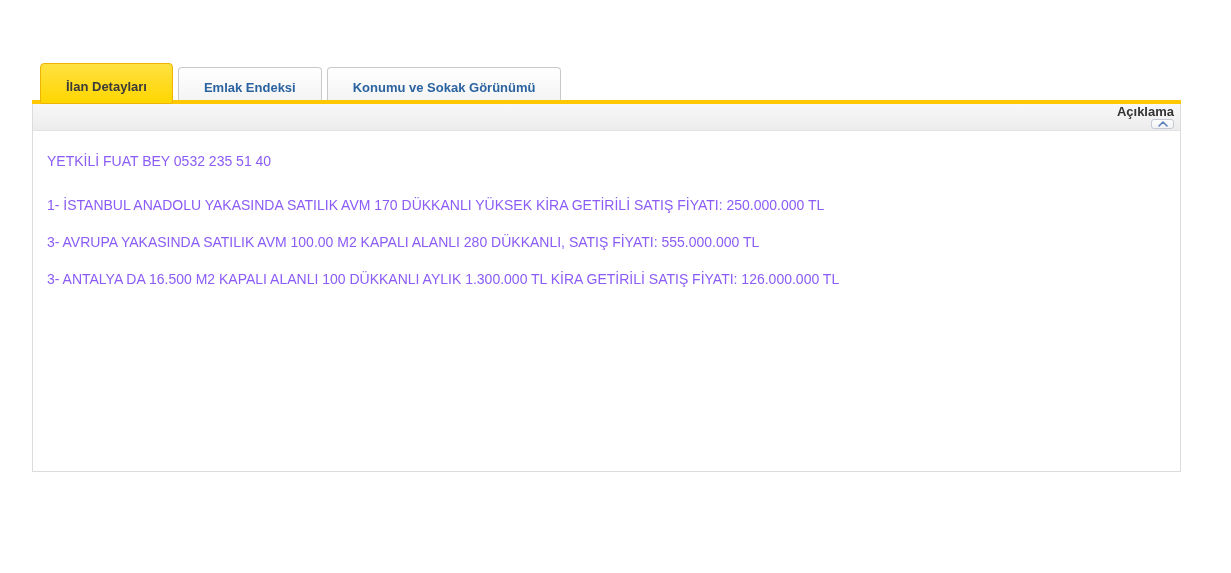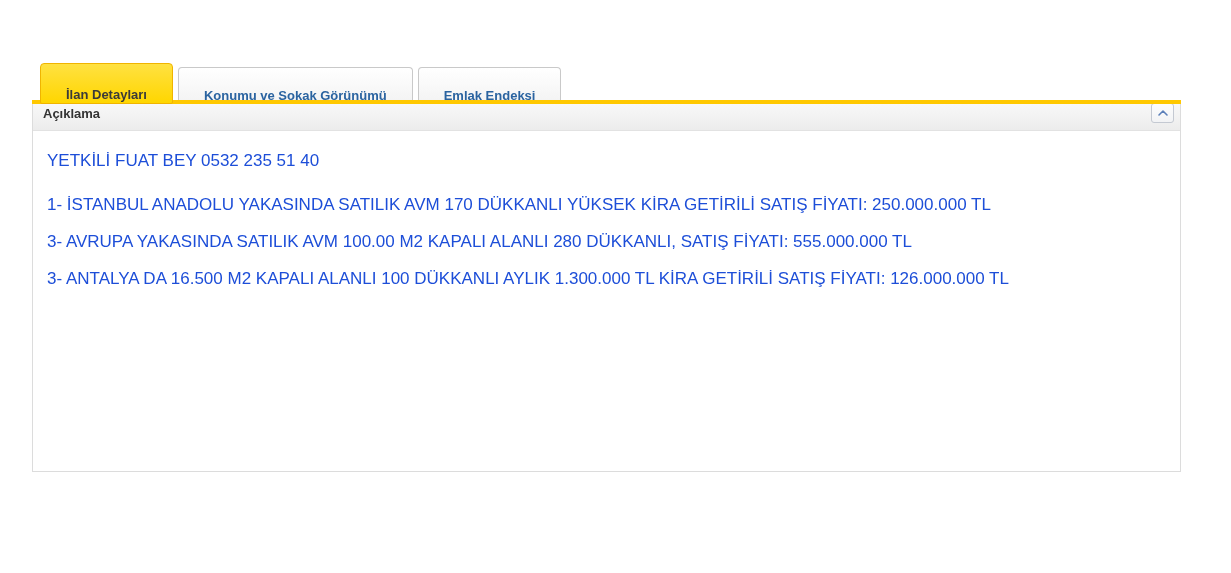--- a/index.html
+++ b/index.html
@@ -21,21 +21,21 @@
     align-items: flex-end;
     gap: 5px;
     padding-left: 8px;
     width: 1149px;
     border-bottom: 4px solid #FFC800;
     position: relative;
   }
   .tab {
     height: 33px;
     line-height: 31px;
-    padding: 12px 25px;
+    padding: 4px 25px;
     font-size: 13px;
     font-weight: bold;
     border: 1px solid #C9C9C9;
     border-bottom: none;
     border-radius: 4px 4px 0 0;
     background: linear-gradient(#ffffff, #f4f4f4);
     color: #2A63A0;
     cursor: pointer;
     white-space: nowrap;
   }
@@ -55,23 +55,24 @@
     width: 1149px;
     border: 1px solid #DCDCDC;
     border-top: none;
     background: #ffffff;
   }
   .panel-header {
     height: 27px;
     background: linear-gradient(#F8F8F8, #ECECEC);
     border-bottom: 1px solid #E2E2E2;
     display: flex;
-    align-items: center;
+    align-items: flex-end;
     justify-content: space-between;
     padding: 0 6px 8px 10px;
+    flex-direction: column;
   }
   .panel-title {
     font-size: 13px;
     font-weight: bold;
     color: #333333;
   }
   .collapse-btn {
     width: 23px;
     height: 20px;
     border: 1px solid #C4C9D2;
@@ -79,42 +80,42 @@
     background: linear-gradient(#FDFDFD, #F2F3F5);
     display: flex;
     align-items: center;
     justify-content: center;
     cursor: pointer;
     padding: 0;
   }
   .panel-body {
     height: 340px;
     padding: 20px 14px;
-    font-size: 17px;
-    color: #1d4ed8;
+    font-size: 14px;
+    color: #8b5cf6;
   }
   .contact-line {
     line-height: 20px;
     margin: 0 0 24px 0;
   }
   .listing-line {
     line-height: 20px;
     margin: 17px 0;
   }
   .listing-line:first-of-type { margin-top: 0; }
 </style>
 </head>
 <body>
 
 <div class="page-wrap">
 
   <div class="tabs">
     <div class="tab active">İlan Detayları</div>
+    <div class="tab">Emlak Endeksi</div>
     <div class="tab">Konumu ve Sokak Görünümü</div>
-    <div class="tab">Emlak Endeksi</div>
   </div>
 
   <div class="panel">
 
     <div class="panel-header">
       <span class="panel-title">Açıklama</span>
       <button class="collapse-btn">
         <span style="display:flex;">
           <svg width="12" height="8" viewBox="0 0 12 8" aria-hidden="true">
             <polyline points="2,6 6,2 10,6" fill="none" stroke="#5B7FB9" stroke-width="1.6" stroke-linecap="round" stroke-linejoin="round"></polyline>

